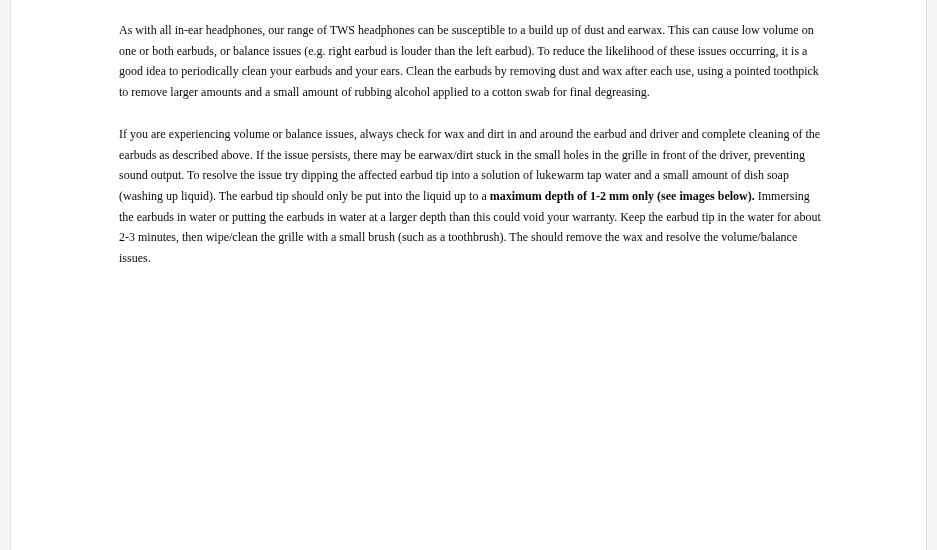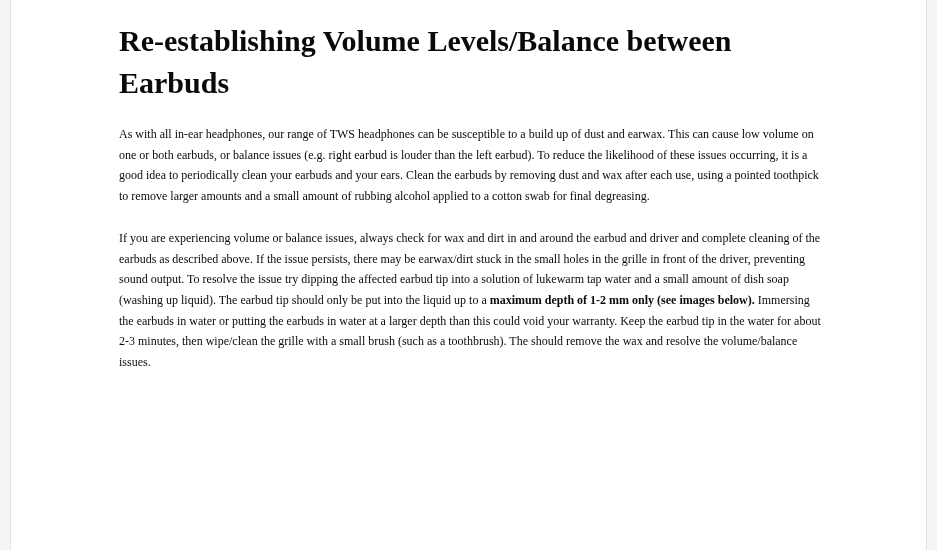--- a/index.html
+++ b/index.html
@@ -50,19 +50,18 @@
   .article-body p b {
     font-weight: bold;
     text-align: center;
   }
 </style>
 </head>
 <body>
 
 <div class="page">
   <div class="content">
-    <h1 class="doc-title">Re-establishing Volume Levels/Balance between Earbuds</h1>
     <div class="article-body">
         <p><span>As with all in-ear headphones, our range of TWS headphones can be susceptible to a build up of dust and earwax. This can cause low volume on one or both earbuds, or balance issues (e.g. right earbud is louder than the left earbud). To reduce the likelihood of these issues occurring, it is a good idea to periodically clean your earbuds and your ears. Clean the earbuds by removing dust and wax after each use, using a pointed toothpick to remove larger amounts and a small amount of rubbing alcohol applied to a cotton swab for final degreasing.</span></p>
         <p><span>If you are experiencing volume or balance issues, always check for wax and dirt in and around the earbud and driver and complete cleaning of the earbuds as described above. If the issue persists, there may be earwax/dirt stuck in the small holes in the grille in front of the driver, preventing sound output. To resolve the issue try dipping the affected earbud tip into a solution of lukewarm tap water and a small amount of dish soap (washing up liquid). The earbud tip should only be put into the liquid up to a </span><b>maximum depth of 1-2 mm only (see images below).</b><span> Immersing the earbuds in water or putting the earbuds in water at a larger depth than this could void your warranty. Keep the earbud tip in the water for about 2-3 minutes, then wipe/clean the grille with a small brush (such as a toothbrush). The should remove the wax and resolve the volume/balance issues.</span></p>
       </div>
   </div>
 </div>
 
 </body></html>

